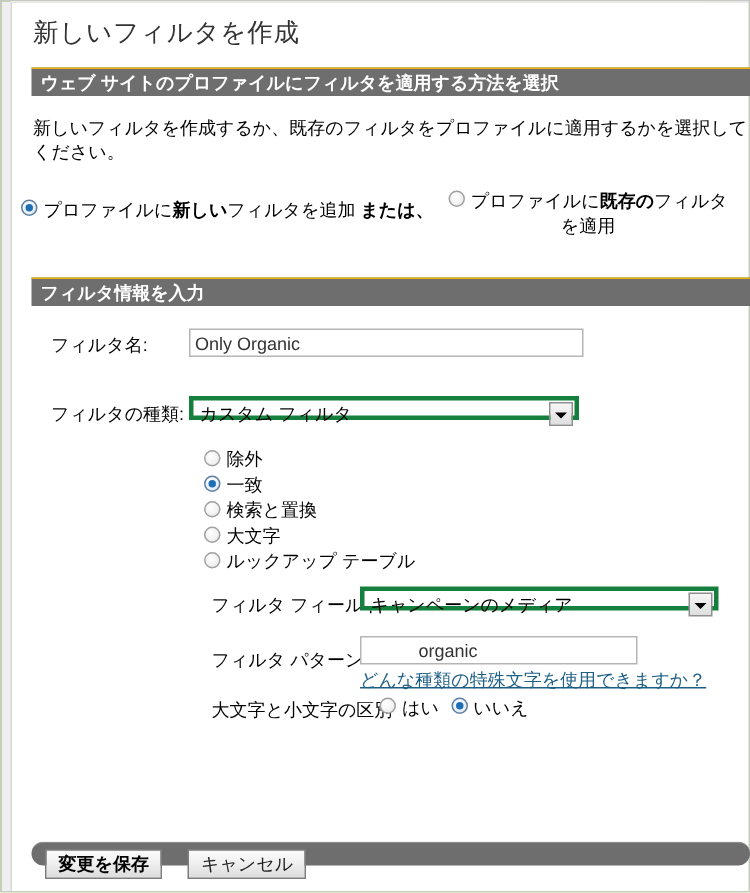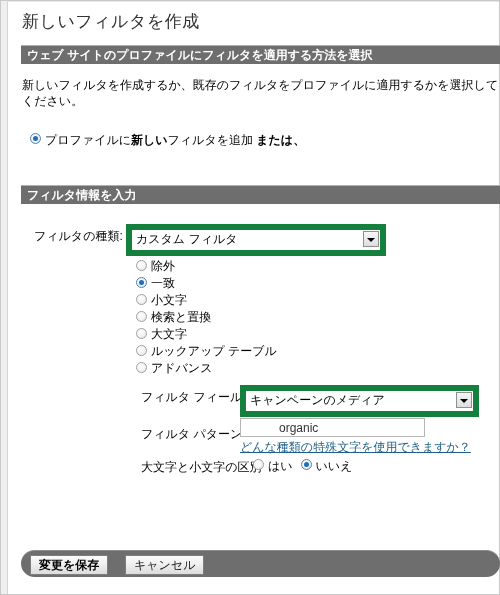--- a/index.html
+++ b/index.html
@@ -84,21 +84,21 @@
   .choice-row {
     margin: 16px 0 0 0;
     position: relative;
     height: 42px;
   }
   .choice {
     position: absolute;
     font-size: 12px;
     line-height: 16px;
   }
-  .choice.left { left: 22px; top: 6px; white-space: nowrap; }
+  .choice.left { left: 6px; top: 6px; white-space: nowrap; }
   .choice.right { left: 286px; top: 0px; width: 196px; text-align: center; }
   .choice .lbl { vertical-align: middle; }
   .choice b { font-weight: bold; }
 
   
   .radio {
     display: inline-block;
     width: 11px;
     height: 11px;
     border-radius: 50%;
@@ -148,23 +148,23 @@
     color: #333333;
     padding: 1px 3px;
     height: 19px;
     line-height: 16px;
   }
   #filter-name-input { left: 104px; top: 1px; width: 263px; }
 
   .select-box {
     position: absolute;
     box-sizing: border-box;
-    border: 6px solid #15803d;
+    border: 3px solid #15803d;
     background: #ffffff;
-    height: 32px;
+    height: 16px;
   }
   .select-box .sel-text {
     position: absolute;
     left: 4px; top: 2px;
     font-size: 12px;
     color: #000;
     line-height: 14px;
     white-space: nowrap;
   }
   .select-box .sel-arrow {
@@ -235,21 +235,21 @@
   }
   .cs-options .opt { margin-right: 8px; }
   .cs-options .lbl { vertical-align: middle; }
 
   
   .footer-bar {
     position: absolute;
     left: 13px;
     bottom: 18px;
     width: 479px;
-    height: 27px;
+    height: 16px;
     background: #6e6e6e;
     border-top: 1px solid #8d8d8d;
     box-sizing: border-box;
     border-radius: 14px;
   }
   .btn {
     position: absolute;
     top: 4px;
     height: 20px;
     box-sizing: border-box;
@@ -281,65 +281,66 @@
     <div class="section-bar">ウェブ サイトのプロファイルにフィルタを適用する方法を選択</div>
 
     <div class="intro-text">新しいフィルタを作成するか、既存のフィルタをプロファイルに適用するかを選択してください。</div>
 
     <div class="choice-row">
 
       <div class="choice left">
         <span class="radio checked"></span><span class="lbl">プロファイルに</span><b class="lbl">新しい</b><span class="lbl">フィルタを追加 </span><b class="lbl">または、</b>
       </div>
 
+      <div class="choice right">
+        <span class="radio"></span><span class="lbl">プロファイルに</span><b class="lbl">既存の</b><span class="lbl">フィルタを適用</span>
+      </div>
 
     </div>
 
     <div class="section-bar second">フィルタ情報を入力</div>
 
     <div class="form-area">
 
+      <div class="form-row" style="margin-top:14px;">
+        <span class="field-label">フィルタ名:</span>
+        <div class="text-input" id="filter-name-input">Only Organic</div>
+      </div>
 
       <div class="form-row" style="margin-top:20px;">
         <span class="field-label">フィルタの種類:</span>
         <div class="select-box" id="filter-type-select">
           <span class="sel-text">カスタム フィルタ</span>
           <span class="sel-arrow"></span>
         </div>
       </div>
 
       <div class="radio-list">
 
         <div class="r-item">
           <span class="radio"></span><span class="lbl">除外</span>
         </div>
 
         <div class="r-item">
           <span class="radio checked"></span><span class="lbl">一致</span>
         </div>
 
-        <div class="r-item">
-          <span class="radio"></span><span class="lbl">小文字</span>
-        </div>
 
         <div class="r-item">
           <span class="radio"></span><span class="lbl">検索と置換</span>
         </div>
 
         <div class="r-item">
           <span class="radio"></span><span class="lbl">大文字</span>
         </div>
 
         <div class="r-item">
           <span class="radio"></span><span class="lbl">ルックアップ テーブル</span>
         </div>
 
-        <div class="r-item">
-          <span class="radio"></span><span class="lbl">アドバンス</span>
-        </div>
 
       </div>
 
       <div class="lower" style="height:100px;">
 
         <span class="lower-label" id="ff-label">フィルタ フィールド</span>
         <div class="select-box" id="filter-field-select">
           <span class="sel-text">キャンペーンのメディア</span>
           <span class="sel-arrow"></span>
         </div>

